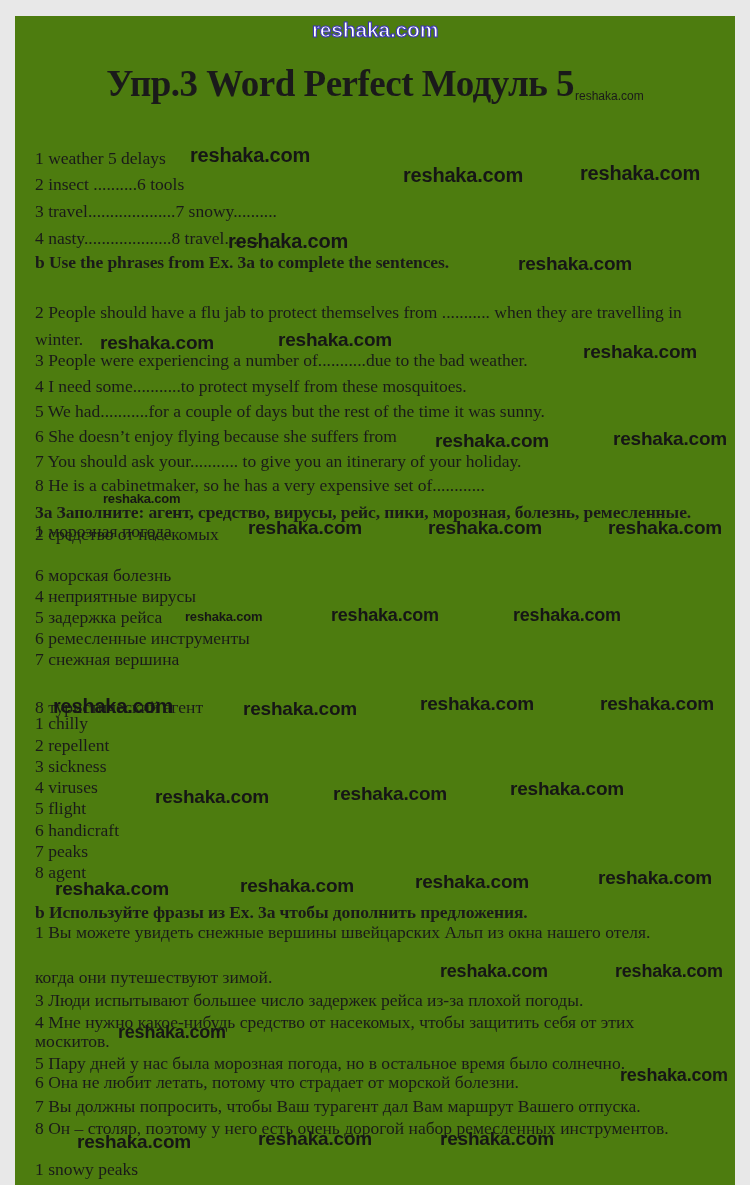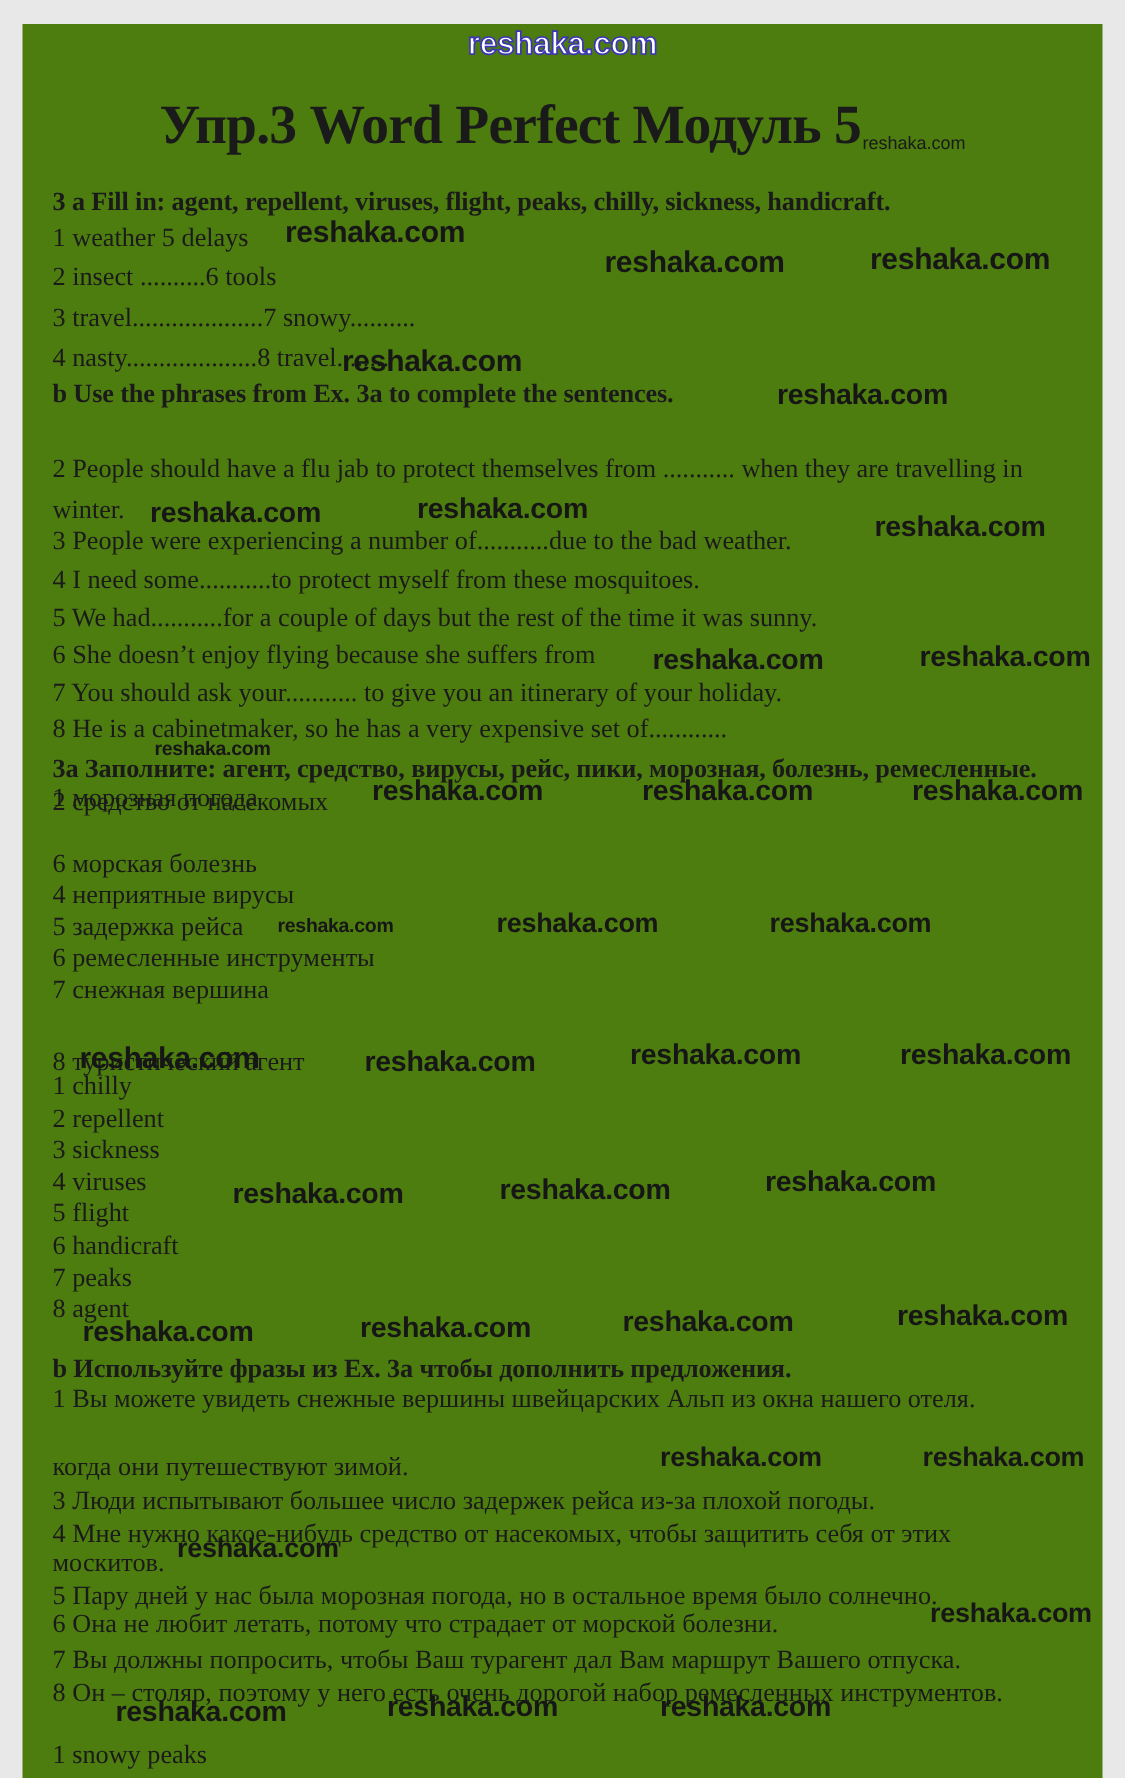--- a/index.html
+++ b/index.html
@@ -34,21 +34,20 @@
 </style>
 </head>
 <body>
 
 <div class="page">
 
   <span class="wm wm-outline">reshaka.com</span>
 
   <h1 class="title"><span>Упр.3 Word Perfect Модуль 5</span><span class="title-sub">reshaka.com</span></h1>
 
-  <div class="ln b" style="top:108px">3 a Fill in: agent, repellent, viruses, flight, peaks, chilly, sickness, handicraft.</div>
   <div class="ln" style="top:132px">1 weather 5 delays</div>
   <div class="ln" style="top:158px">2 insect ..........6 tools</div>
   <div class="ln" style="top:185px">3 travel....................7 snowy..........</div>
   <div class="ln" style="top:212px">4 nasty....................8 travel........</div>
 
   <div class="ln b" style="top:236px">b Use the phrases from Ex. 3a to complete the sentences.</div>
   <div class="ln" style="top:286px">2 People should have a flu jab to protect themselves from ........... when they are travelling in</div>
   <div class="ln" style="top:313px">winter.</div>
   <div class="ln" style="top:334px">3 People were experiencing a number of...........due to the bad weather.</div>
   <div class="ln" style="top:360px">4 I need some...........to protect myself from these mosquitoes.</div>

